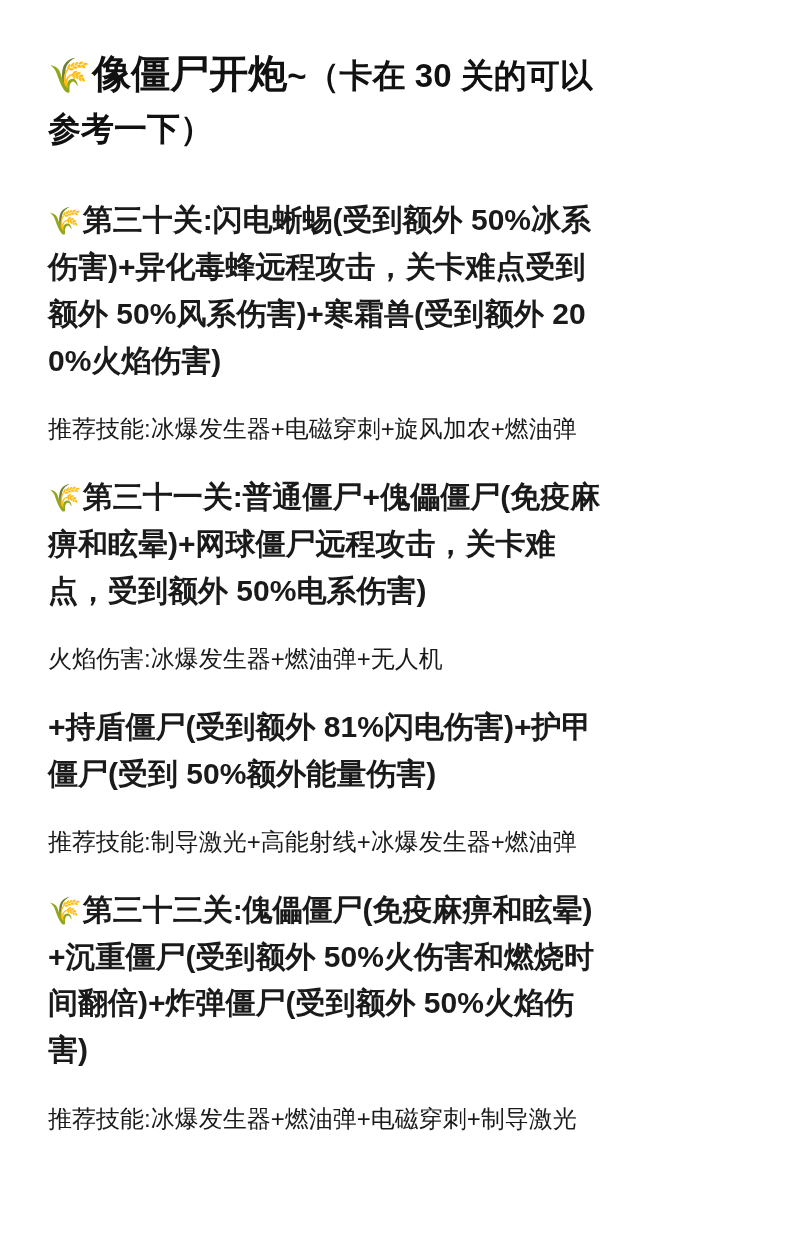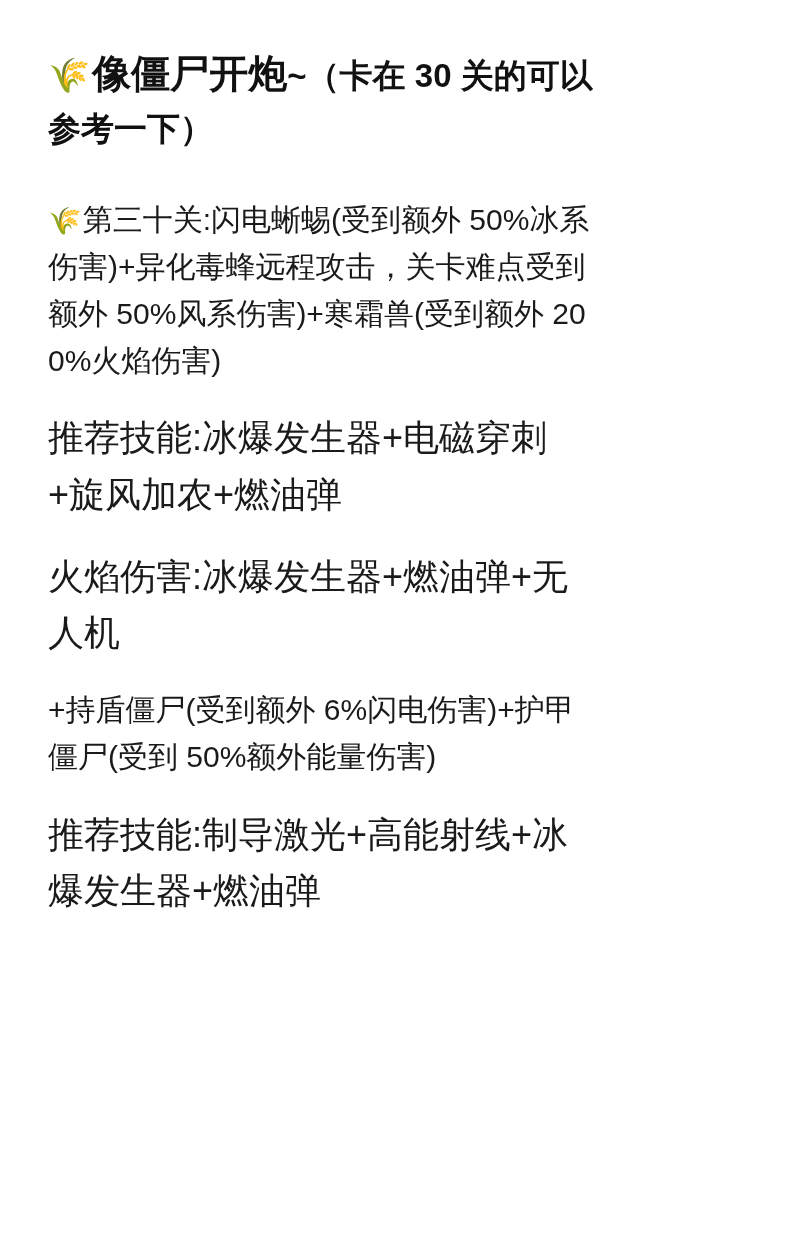--- a/index.html
+++ b/index.html
@@ -39,27 +39,28 @@
   }
   .block {
     margin: 0 0 26px 0;
   }
   .para {
     font-size: 30px;
     line-height: 1.56;
     color: #1a1a1a;
     margin: 0 0 26px 0;
     word-break: break-all;
+    font-weight: bold;
   }
   .para .emoji {
     font-size: 27px;
     margin-right: 1px;
   }
   .skill {
-    font-size: 36px;
+    font-size: 24px;
     line-height: 1.56;
     color: #1a1a1a;
     margin: 16px 0 26px 0;
     word-break: break-all;
   }
 </style>
 </head>
 <body>
 
 <div class="page">
@@ -67,22 +68,27 @@
   <div class="title">
     <span class="emoji">🌾</span><span>像僵尸开炮</span><span class="sub">~（卡在 30 关的可以参考一下）</span>
   </div>
 
   <div class="block">
     <p class="para"><span class="emoji">🌾</span><span>第三十关:闪电蜥蜴(受到额外 50%冰系伤害)+异化毒蜂远程攻击，关卡难点受到额外 50%风系伤害)+寒霜兽(受到额外 200%火焰伤害)</span></p>
     <p class="skill">推荐技能:冰爆发生器+电磁穿刺+旋风加农+燃油弹</p>
   </div>
 
   <div class="block">
+    <p class="para"><span class="emoji">🌾</span><span>第三十一关:普通僵尸+傀儡僵尸(免疫麻痹和眩晕)+网球僵尸远程攻击，关卡难点，受到额外 50%电系伤害)</span></p>
     <p class="skill">火焰伤害:冰爆发生器+燃油弹+无人机</p>
   </div>
 
   <div class="block">
-    <p class="para">+持盾僵尸(受到额外 6%闪电伤害)+护甲僵尸(受到 50%额外能量伤害)</p>
+    <p class="para">+持盾僵尸(受到额外 81%闪电伤害)+护甲僵尸(受到 50%额外能量伤害)</p>
     <p class="skill">推荐技能:制导激光+高能射线+冰爆发生器+燃油弹</p>
   </div>
 
+  <div class="block">
+    <p class="para"><span class="emoji">🌾</span><span>第三十三关:傀儡僵尸(免疫麻痹和眩晕)+沉重僵尸(受到额外 50%火伤害和燃烧时间翻倍)+炸弹僵尸(受到额外 50%火焰伤害)</span></p>
+    <p class="skill">推荐技能:冰爆发生器+燃油弹+电磁穿刺+制导激光</p>
+  </div>
 
 </div>
 
 </body></html>

